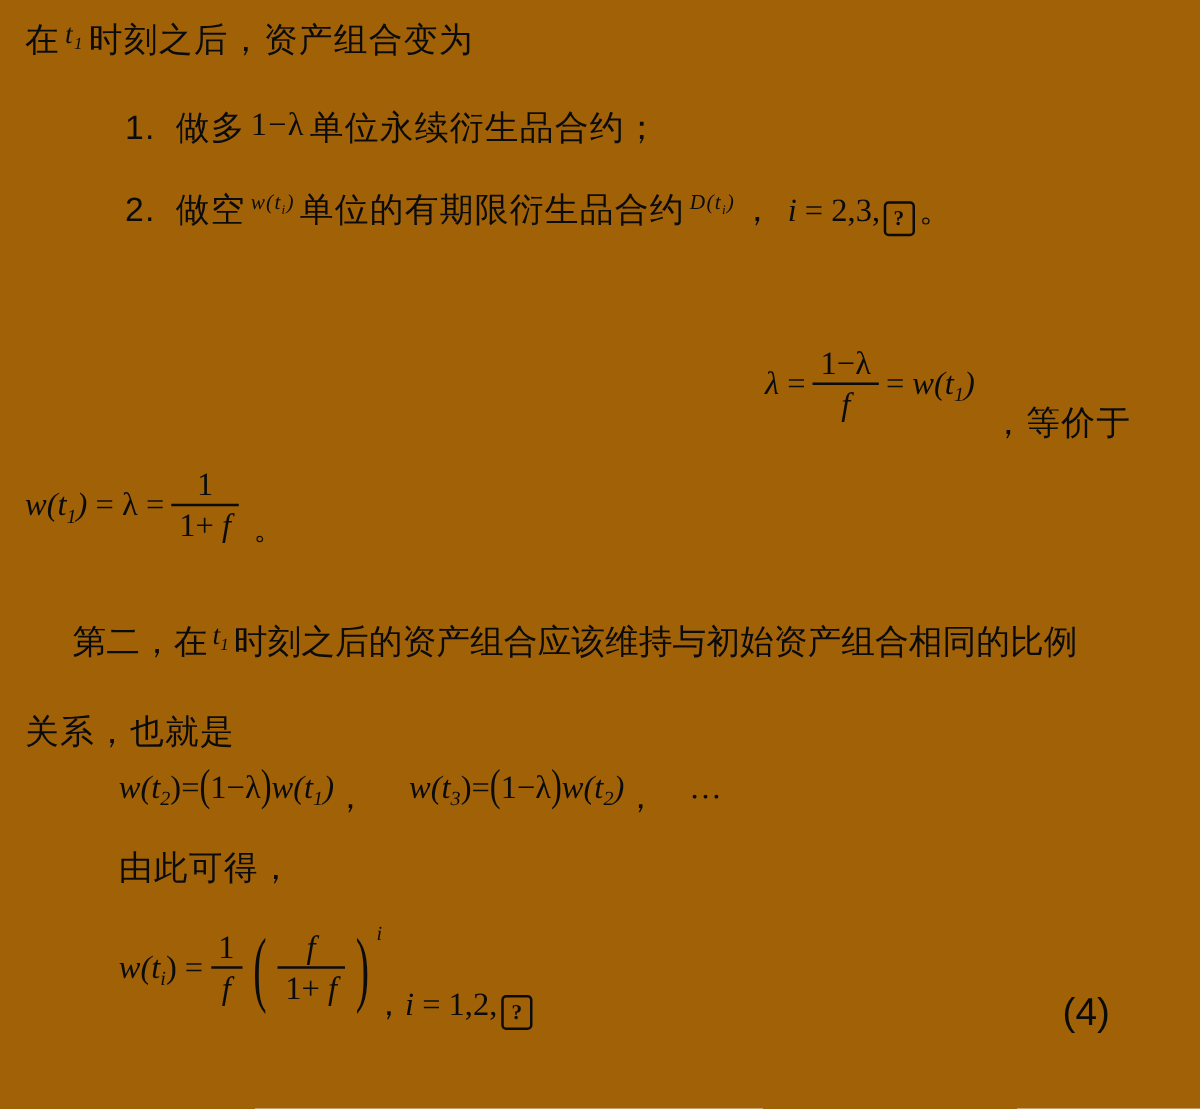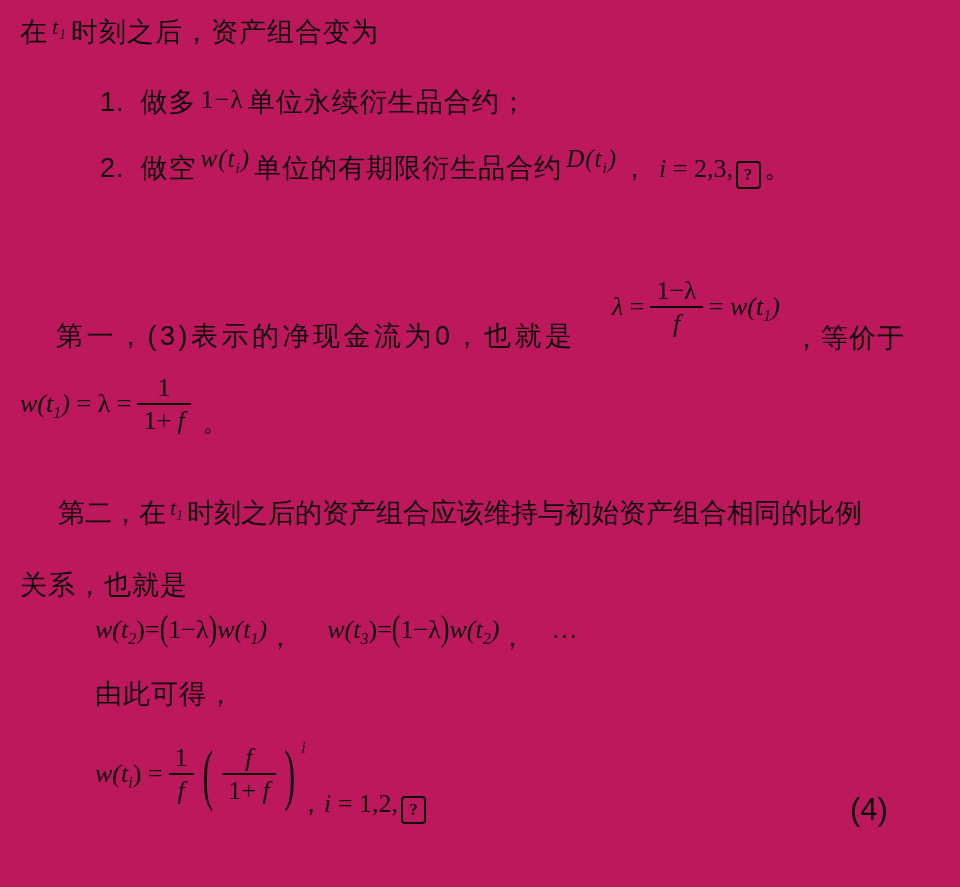--- a/index.html
+++ b/index.html
@@ -1,28 +1,28 @@
 <!DOCTYPE html>
 <html><head>
 <meta charset="utf-8">
 <style>
   html,body{margin:0;padding:0;background:#ffffff;}
   .page{
-    position:relative;width:960px;height:887px;background:#be185d;
+    position:relative;width:960px;height:887px;background:#a16207;
     color:#0b0b0b;font-family:"Liberation Sans",sans-serif;overflow:hidden;
   }
   .line{position:absolute;white-space:nowrap;}
   .cn{font-size:27px;letter-spacing:1px;}
   .tight{letter-spacing:0;margin-top:11px;}
   .wide{letter-spacing:3.5px;}
   .sr{font-family:"Liberation Serif",serif;font-size:26px;letter-spacing:0;}
   .it{font-style:italic;}
   sub{font-size:0.62em;line-height:0;font-style:italic;}
   .num-label{display:inline-block;margin-right:16px;}
-  .raise{position:relative;top:-10px;font-family:"Liberation Serif",serif;font-size:25px;margin:0 4px;}
+  .raise{position:relative;top:-10px;font-family:"Liberation Serif",serif;font-size:17px;margin:0 4px;}
   .raise-xs{position:relative;top:-3px;font-family:"Liberation Serif",serif;font-size:26px;margin:0 4px;}
   .raise-t{position:relative;top:-7px;font-family:"Liberation Serif",serif;font-size:22px;margin:0 4px;}
   .fline{position:absolute;display:flex;align-items:center;white-space:nowrap;
          font-family:"Liberation Serif",serif;font-size:26px;color:#0b0b0b;}
   .frac{display:inline-block;text-align:center;vertical-align:middle;margin:0 6px;}
   .fnum{display:block;padding:0 6px 2px;line-height:1.05;}
   .fden{display:block;border-top:2px solid currentColor;padding:2px 6px 0;line-height:1.05;}
   .tp{display:inline-block;transform:scaleY(1.38);transform-origin:center 60%;}
   .bigp{display:inline-block;font-size:32px;transform:scaleY(2.1);transform-origin:center;margin:0 3px;}
   .fsup{display:inline-block;font-size:16px;font-style:italic;transform:translateY(-26px);margin-left:3px;}
@@ -44,23 +44,20 @@
 
   <div class="line cn" style="left:100px;top:84px;">
     <span class="num-label">1.</span><span>做多</span><span class="raise-xs">1−λ</span><span>单位永续衍生品合约；</span>
   </div>
 
   <div class="line cn" style="left:100px;top:150px;">
     <span class="num-label">2.</span><span>做空</span><span class="raise it"><span>w(t</span><sub>i</sub><span>)</span></span><span>单位的有期限衍生品合约</span><span class="raise it"><span>D(t</span><sub>i</sub><span>)</span></span><span>，</span><span class="sr" style="margin-left:10px;text-align:center;"><span class="it">i</span><span> = 2,3,</span></span><span class="tofu">?</span><span>。</span>
   </div>
 
 
-  <div class="line cn wide" style="left:56px;top:318px;">
-    <span>第一，(3)表示的净现金流为0，也就是</span>
-  </div>
 
   <div class="fline" style="left:612px;top:277px;">
     <span><span class="it">λ</span><span> =</span></span>
     <span class="frac">
       <span class="fnum">1−λ</span>
       <span class="fden it">f</span>
     </span>
     <span><span>= </span><span class="it">w(t</span><sub>1</sub><span class="it">)</span></span>
   </div>
 

